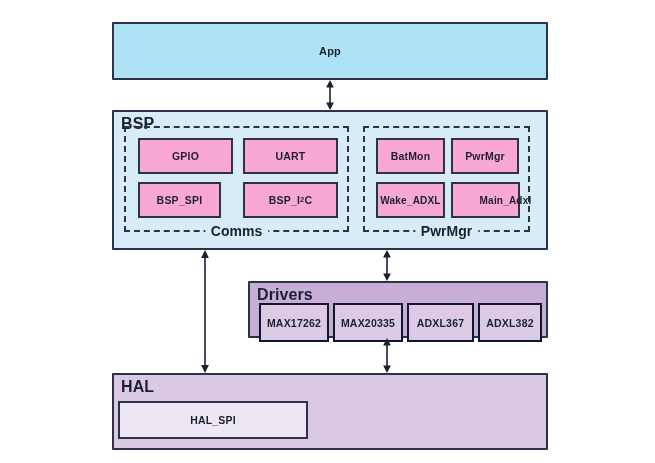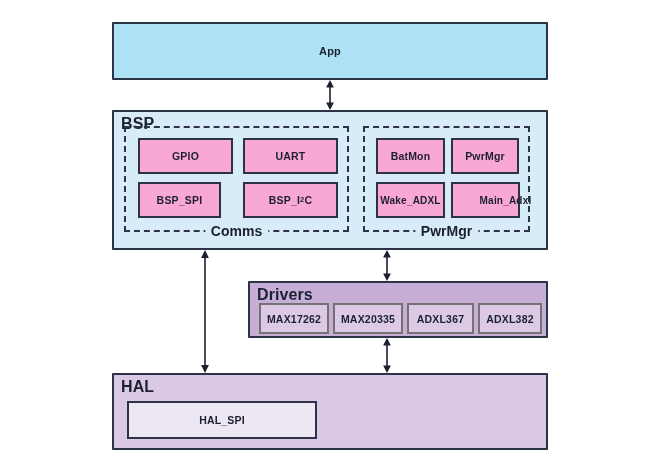--- a/index.html
+++ b/index.html
@@ -110,24 +110,24 @@
     left: 248px;
     top: 281px;
     width: 300px;
     height: 57px;
     background: #c7aed6;
     padding-left: 32px;
   }
   .driver-leaf {
     position: absolute;
     box-sizing: border-box;
-    border: 2px solid #737373;
+    border: 2px solid #0f172a;
     background: #dcc9e6;
     top: 20px;
-    height: 31px;
+    height: 39px;
   }
   .driver-leaf .centered-label { font-size: 10.5px; }
 
   
   #hal-block {
     left: 112px;
     top: 373px;
     width: 436px;
     height: 77px;
     background: #dac9e5;
@@ -248,18 +248,18 @@
     <svg width="14" height="35" viewBox="0 0 14 35">
       <line x1="7" y1="5" x2="7" y2="30" stroke="#1b2030" stroke-width="1.6"></line>
       <polygon points="7,0 3.1,7.5 10.9,7.5" fill="#1b2030"></polygon>
       <polygon points="7,35 3.1,27.5 10.9,27.5" fill="#1b2030"></polygon>
     </svg>
   </div>
 
   <div class="block" id="hal-block">
     <span class="block-title">HAL</span>
 
-    <div class="hal-leaf" style="left:13px; width:190px;">
+    <div class="hal-leaf" style="left:4px; width:190px;">
       <span class="centered-label">HAL_SPI</span>
     </div>
   </div>
 
 </div>
 
 </body></html>

